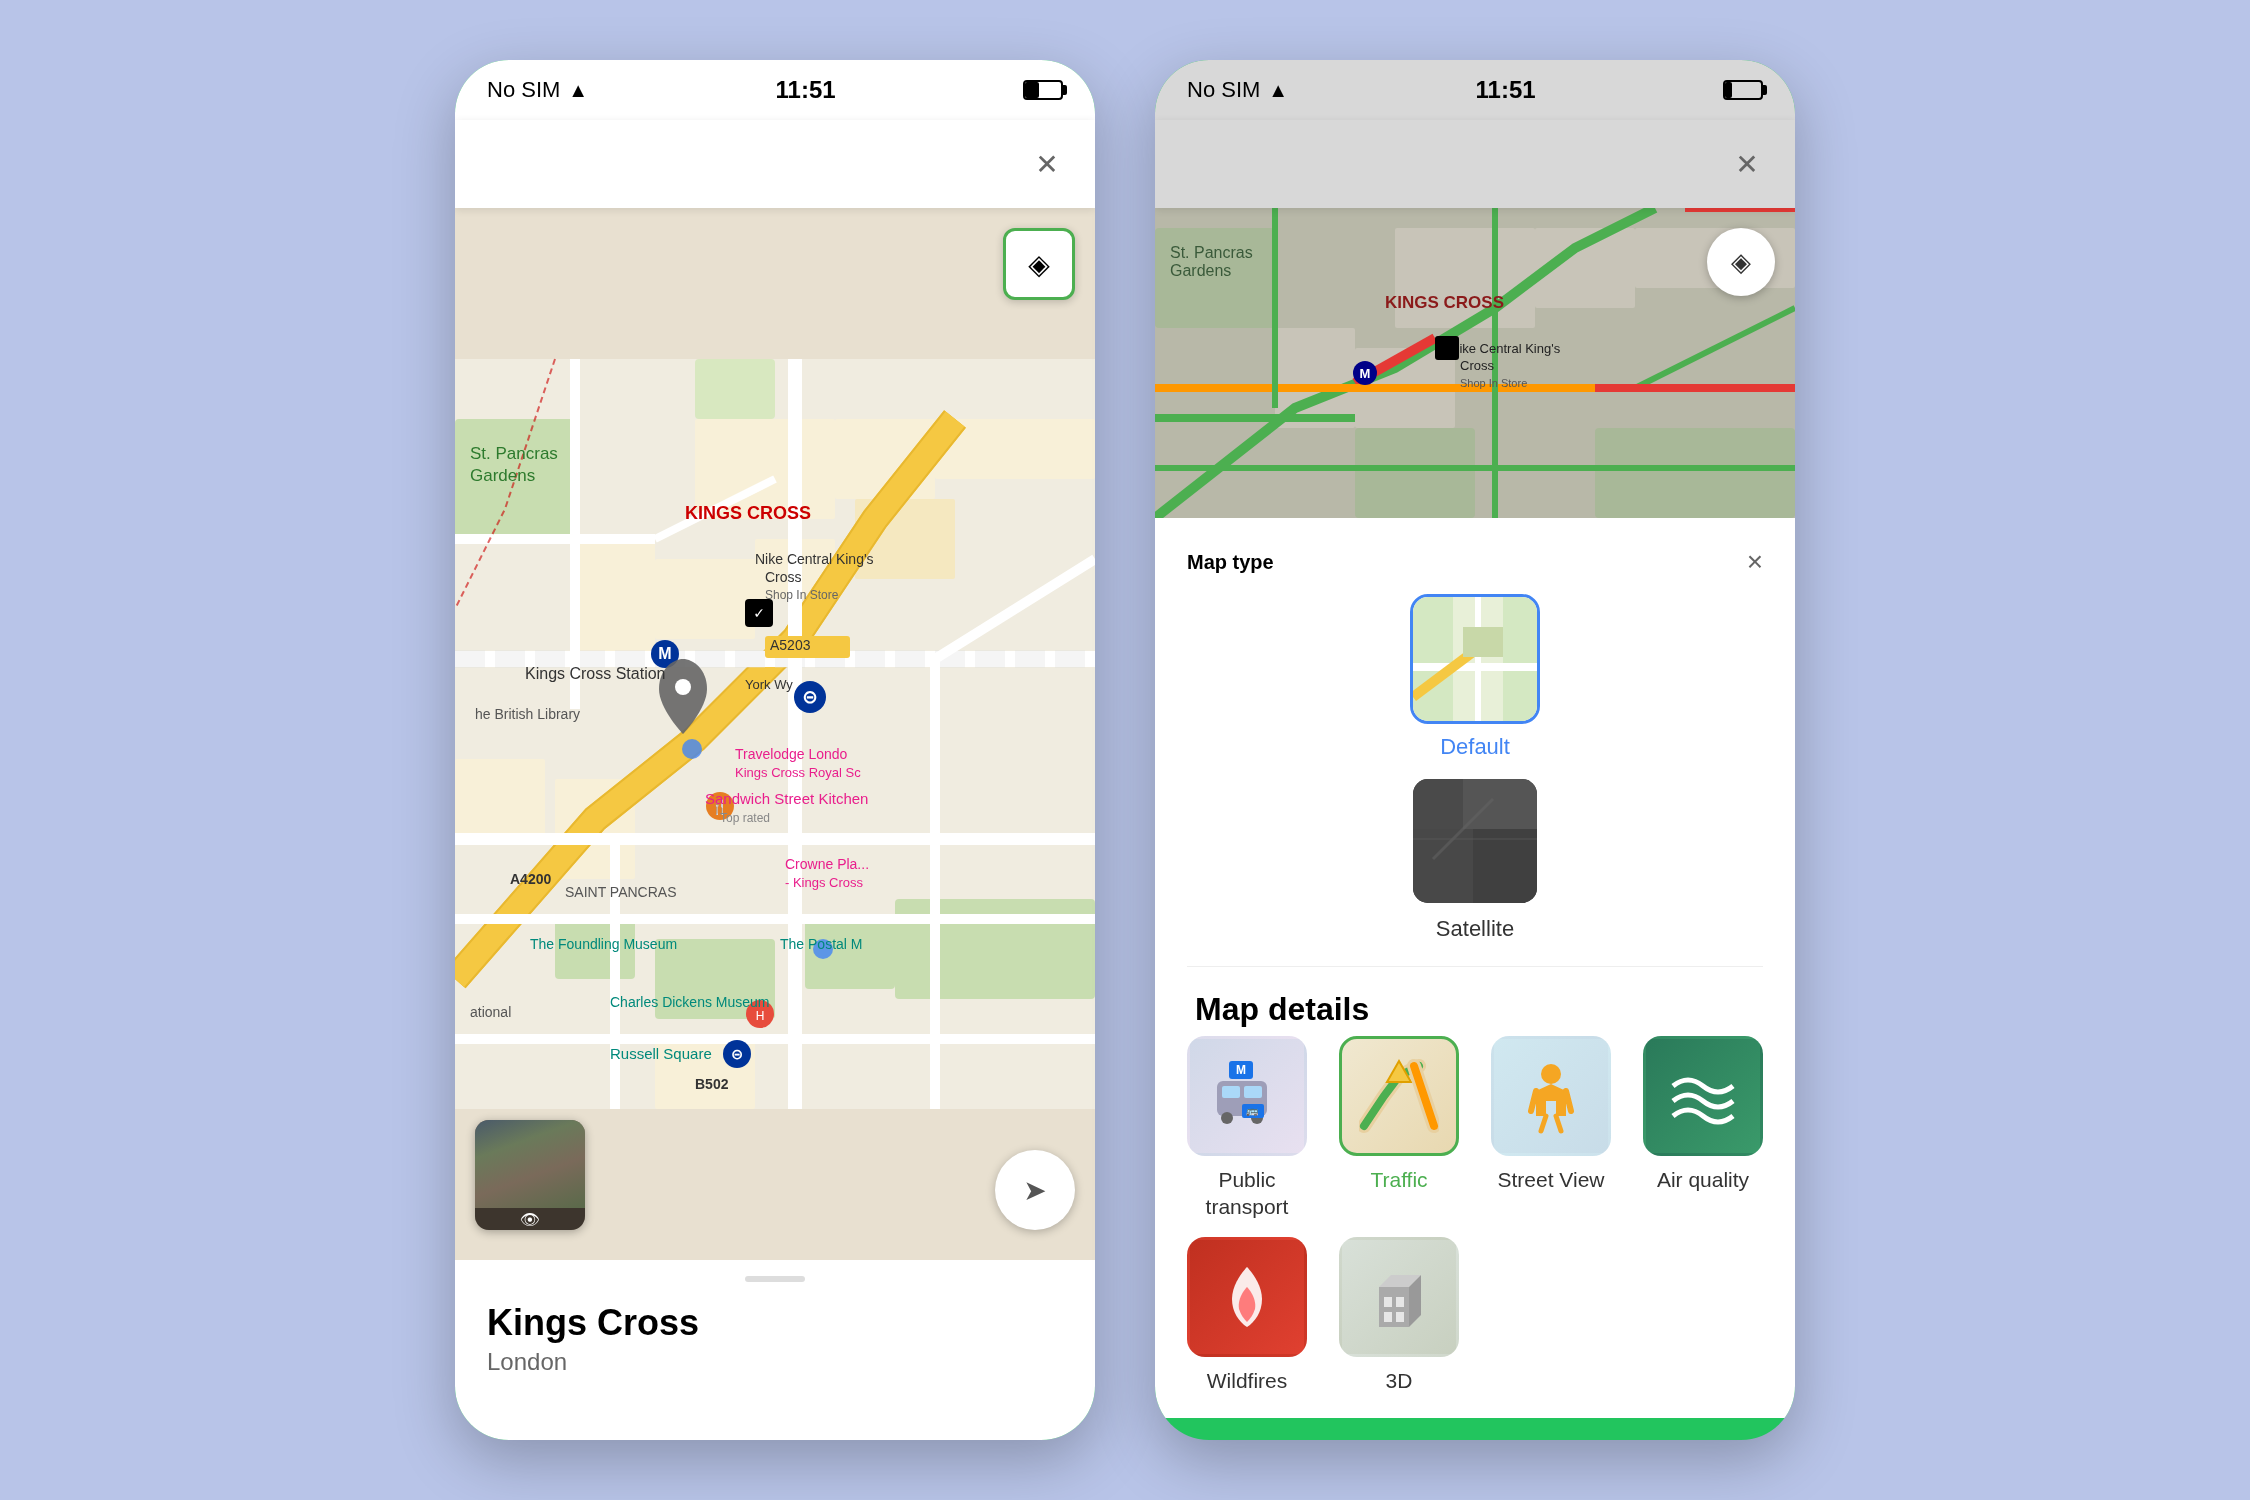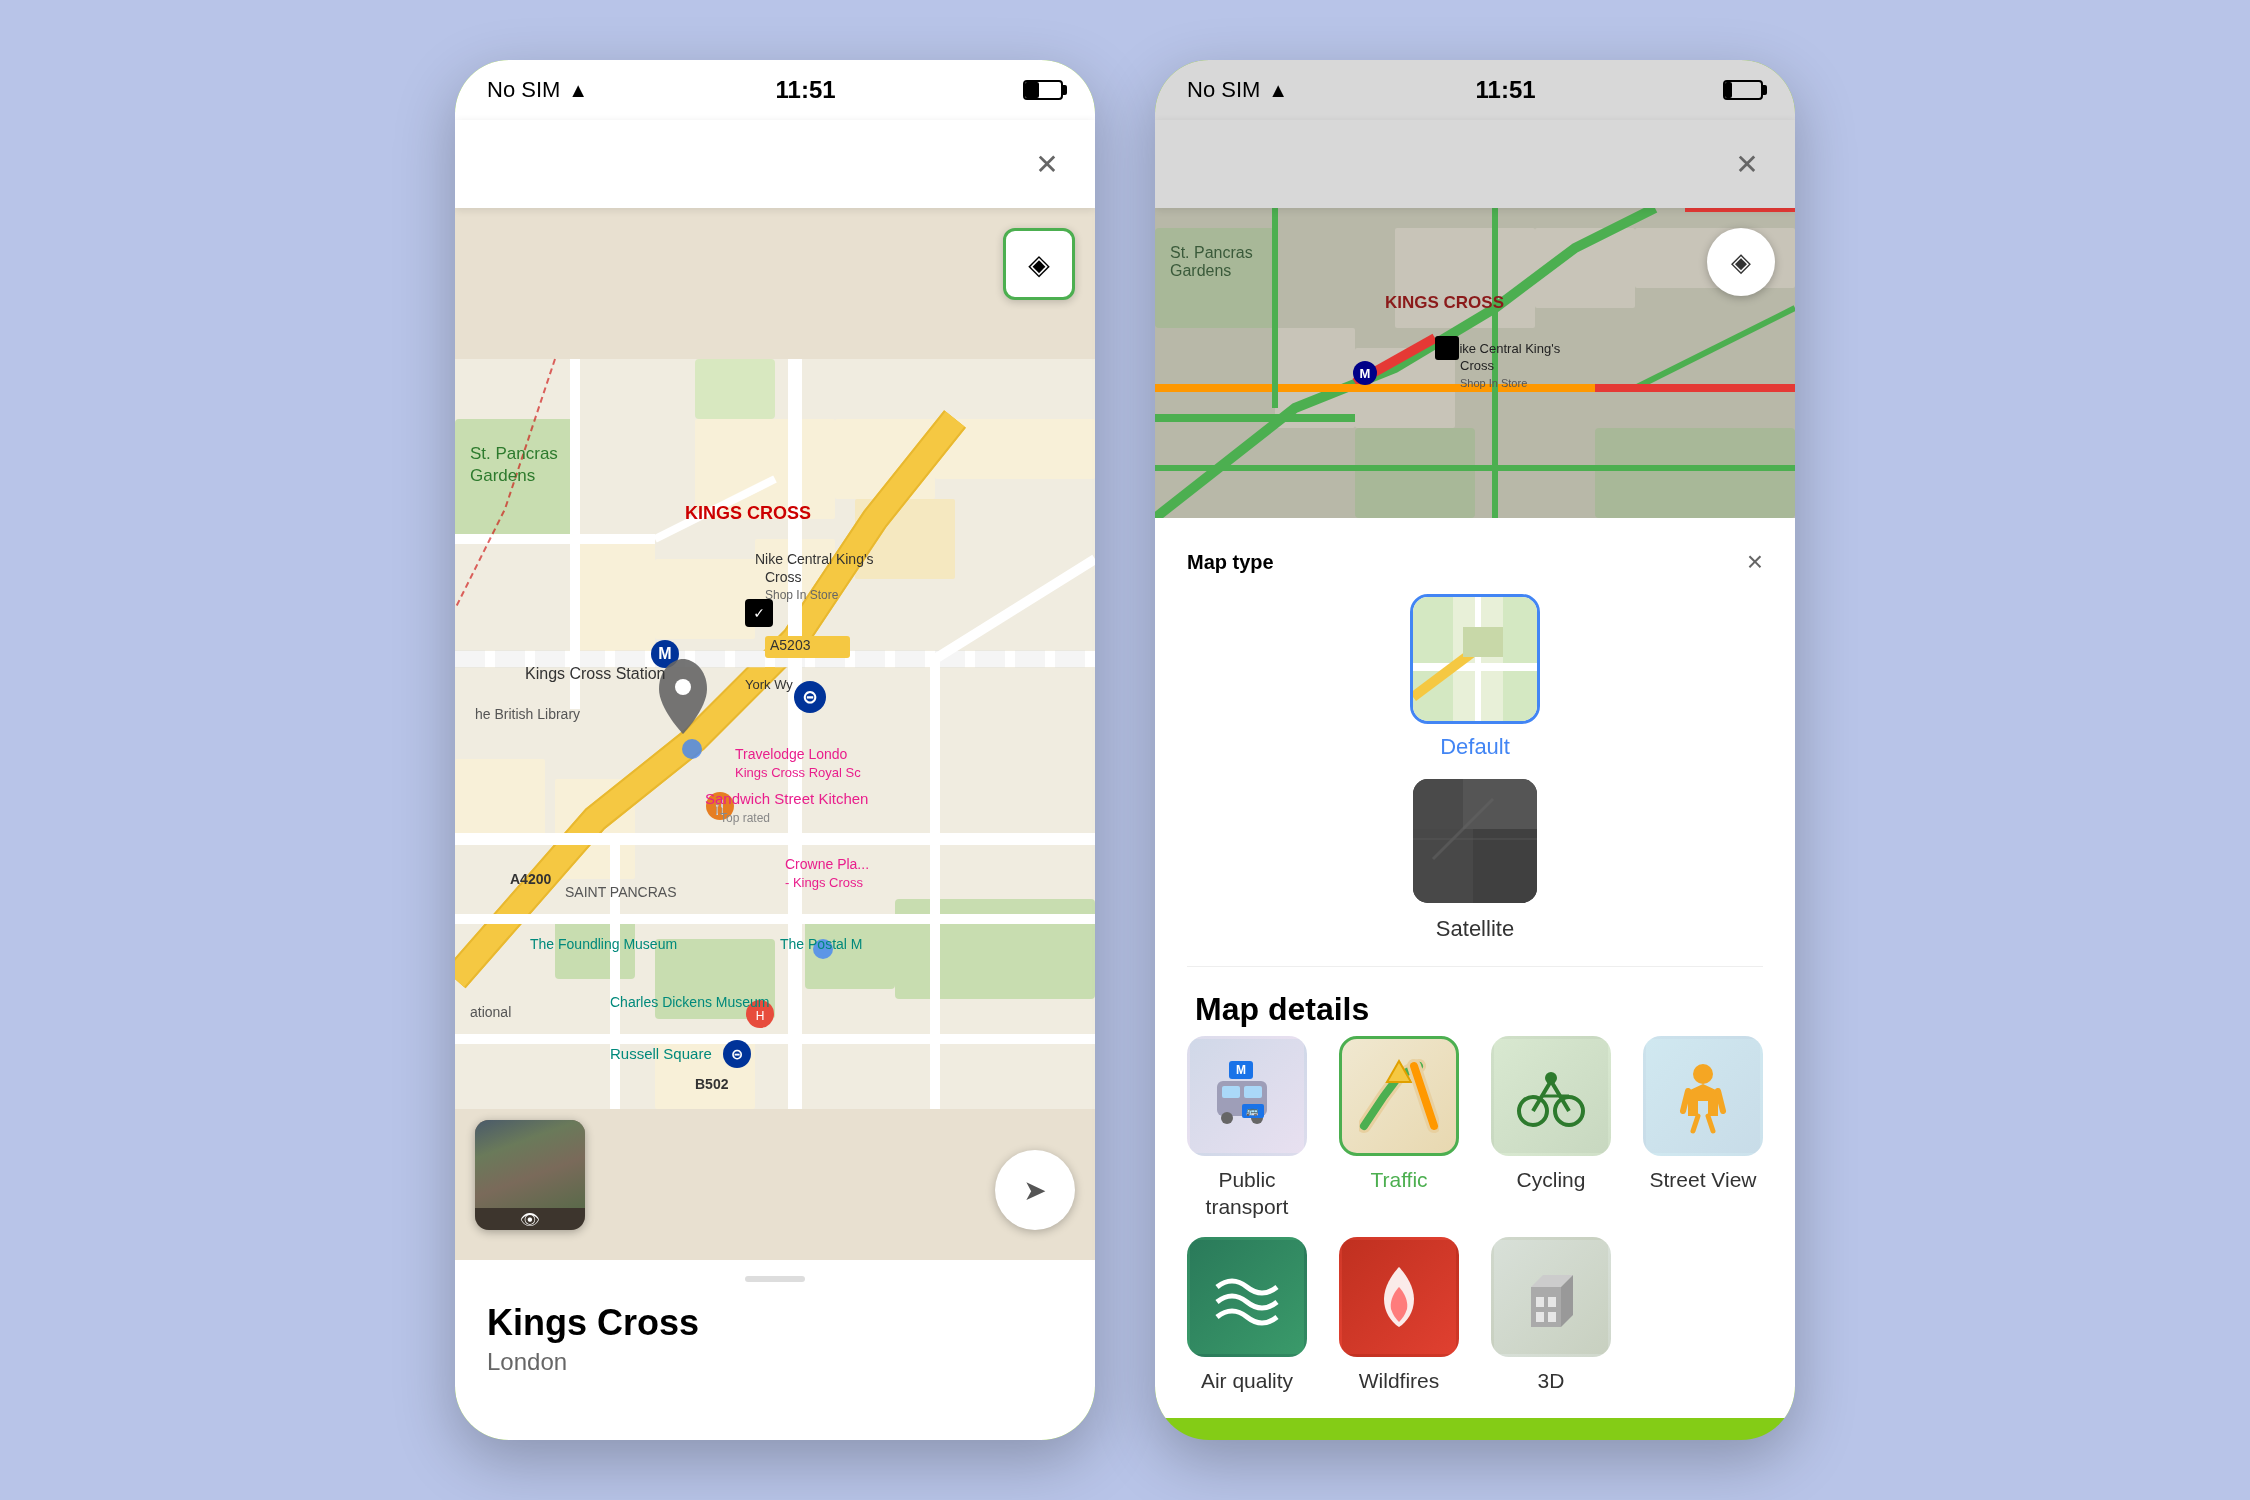--- a/index.html
+++ b/index.html
@@ -12,21 +12,21 @@
       justify-content: center;
       gap: 60px;
       font-family: -apple-system, BlinkMacSystemFont, 'Helvetica Neue', sans-serif;
       overflow: hidden;
     }
 
     
     .phone {
       width: 640px;
       height: 1380px;
-      background: #84cc16;
+      background: #22c55e;
       border-radius: 54px;
       overflow: hidden;
       box-shadow: 0 20px 60px rgba(0,0,0,0.25);
       display: flex;
       flex-direction: column;
       position: relative;
     }
 
     
     .status-bar {
@@ -544,34 +544,20 @@
 
             <polygon points="40,5 52,26 28,26" fill="#f5c842" stroke="#e0a000" stroke-width="2"></polygon>
 
             <path d="M 55 10 L 75 70" stroke="#e8d0a0" stroke-width="14" fill="none" stroke-linecap="round"></path>
             <path d="M 55 10 L 75 70" stroke="#ff9800" stroke-width="8" fill="none" stroke-linecap="round"></path>
           </svg>
         </div>
         <span class="detail-label selected" style="color:#4CAF50;">Traffic</span>
       </div>
 
-      <div class="detail-item">
-        <div class="detail-thumb thumb-cycling">
-          <svg width="80" height="80" viewBox="0 0 80 80">
-            <rect width="80" height="80" fill="transparent"></rect>
-
-            <circle cx="22" cy="55" r="14" stroke="#2d7a2d" stroke-width="4" fill="none"></circle>
-            <circle cx="58" cy="55" r="14" stroke="#2d7a2d" stroke-width="4" fill="none"></circle>
-            <path d="M 22 55 L 40 25 L 58 55" stroke="#2d7a2d" stroke-width="4" fill="none"></path>
-            <path d="M 30 40 L 58 40" stroke="#2d7a2d" stroke-width="3"></path>
-            <circle cx="40" cy="22" r="6" fill="#2d7a2d"></circle>
-          </svg>
-        </div>
-        <span class="detail-label">Cycling</span>
-      </div>
 
       <div class="detail-item">
         <div class="detail-thumb thumb-streetview">
           <svg width="80" height="80" viewBox="0 0 80 80">
             <rect width="80" height="80" fill="transparent"></rect>
 
             <circle cx="40" cy="18" r="10" fill="#f5a623"></circle>
             <path d="M 25 35 L 40 28 L 55 35 L 55 60 L 45 60 L 45 45 L 35 45 L 35 60 L 25 60Z" fill="#f5a623"></path>
             <path d="M 25 35 L 20 55" stroke="#f5a623" stroke-width="6" stroke-linecap="round"></path>
             <path d="M 55 35 L 60 55" stroke="#f5a623" stroke-width="6" stroke-linecap="round"></path>

